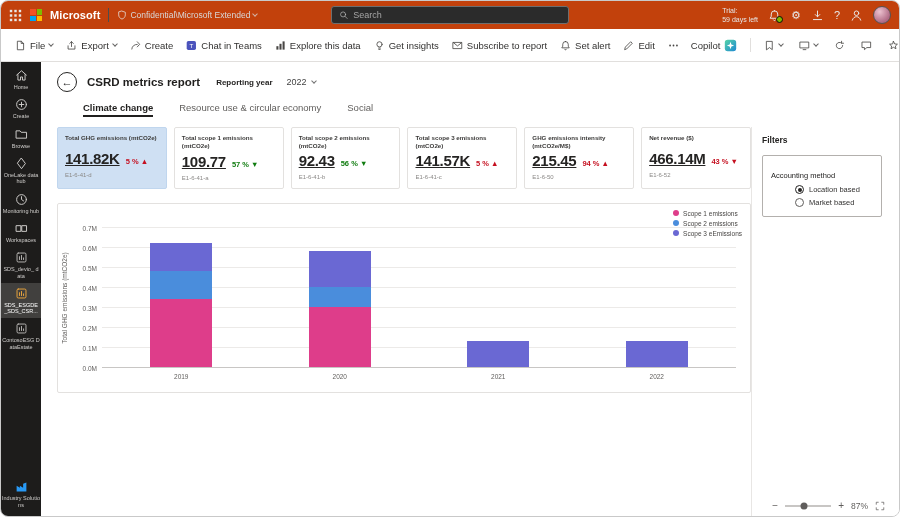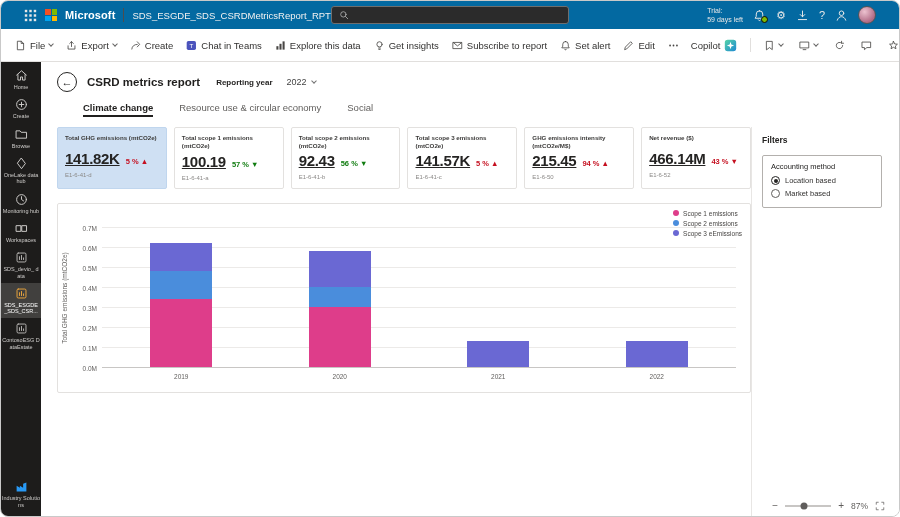--- a/index.html
+++ b/index.html
@@ -1,21 +1,21 @@
 <!DOCTYPE html>
 <html><head>
 <meta charset="utf-8">
 <style>
   * { box-sizing: border-box; margin: 0; padding: 0; }
   html,body { background:#fff; }
   body { width:900px; height:517px; font-family:"Liberation Sans","DejaVu Sans",sans-serif; overflow:hidden; }
   .window { width:900px; height:517px; border-radius:8px; overflow:hidden; background:#fff; position:relative; display:flex; flex-direction:column; border:1px solid #c9c9c9; }
 
   
-  .topbar { height:28px; flex:none; background:#0369a1; color:#fff; display:flex; align-items:center; gap:8px; padding:0 23px; position:relative; }
+  .topbar { height:28px; flex:none; background:#c2410c; color:#fff; display:flex; align-items:center; gap:8px; padding:0 8px; position:relative; }
   .top-ic { width:13px; height:13px; display:inline-flex; color:#e8e8e8; cursor:pointer; position:relative; }
   .top-ic svg { width:100%; height:100%; }
   .ms-logo { width:12px; height:12px; display:grid; grid-template-columns:1fr 1fr; grid-template-rows:1fr 1fr; gap:1px; flex:none; }
   .ms-logo i:nth-child(1){background:#f25022}.ms-logo i:nth-child(2){background:#7fba00}
   .ms-logo i:nth-child(3){background:#00a4ef}.ms-logo i:nth-child(4){background:#ffb900}
   .brand { font-size:11px; font-weight:bold; letter-spacing:.1px; }
   .vdiv { width:1px; height:14px; background:#4d4d4d; }
   .report-name { font-size:9.5px; color:#f1f1f1; cursor:pointer; }
   .sensitivity { display:flex; align-items:center; gap:3px; font-size:8.5px; color:#d8d8d8; cursor:pointer; }
   .sensitivity .top-ic { width:10px; height:10px; }
@@ -85,23 +85,23 @@
   .bargroup { position:absolute; bottom:1px; display:flex; flex-direction:column-reverse; cursor:pointer; }
   .barseg { width:100%; }
   .xlab { position:absolute; top:calc(100% + 5px); transform:translateX(-50%); font-size:6.5px; color:#605e5c; }
   .legend { position:absolute; top:6px; right:8px; display:flex; flex-direction:column; gap:3px; font-size:6.5px; color:#484644; }
   .leg-row { display:flex; align-items:center; gap:4px; cursor:pointer; }
   .leg-dot { width:6px; height:6px; border-radius:50%; flex:none; }
 
   
   .filters { flex:1; border-left:1px solid #e8e6e4; padding:8px 10px; min-width:130px; }
   .f-title { font-size:8.5px; font-weight:bold; color:#252423; margin-bottom:10px; }
-  .f-card { border:1px solid #b3b0ad; border-radius:2px; background:#fff; padding:6px 8px 9px; width:120px; }
+  .f-card { border:1px solid #b3b0ad; border-radius:2px; background:#fff; padding:15px 8px 9px; width:120px; }
   .f-group-title { font-size:7.5px; color:#252423; margin-bottom:5px; }
-  .radio-row { display:flex; align-items:center; gap:5px; font-size:7.5px; color:#323130; margin-top:4px; cursor:pointer; }
+  .radio-row { display:flex; align-items:center; gap:5px; font-size:7.5px; color:#323130; margin-top:4px; cursor:pointer;margin-left:24px; }
   .radio { width:9px; height:9px; border:1px solid #605e5c; border-radius:50%; position:relative; flex:none; }
   .radio.checked { border-color:#252423; }
   .radio.checked::after { content:""; position:absolute; inset:1.5px; background:#252423; border-radius:50%; }
 
   
   .statusbar { position:absolute; bottom:5px; right:14px; display:flex; align-items:center; gap:7px; font-size:9px; color:#605e5c; }
   .zoom-minus,.zoom-plus { cursor:pointer; font-size:10px; }
   .zoom-slider { width:46px; height:2px; background:#c8c6c4; position:relative; cursor:pointer; }
   .zoom-slider .knob { position:absolute; left:40%; top:50%; transform:translate(-50%,-50%); width:7px; height:7px; background:#605e5c; border-radius:50%; }
   .zoom-pct { font-size:8.5px; }
@@ -128,37 +128,37 @@
         </svg>
       </span>
     <span class="ms-logo">
         <i></i>
         <i></i>
         <i></i>
         <i></i>
       </span>
     <span class="brand">Microsoft</span>
     <span class="vdiv"></span>
-    <span class="report-name">SDS_ESGDE_SDS_CSRDMetricsReport_RPT</span>
     <span class="sensitivity">
       <span class="top-ic">
           <svg viewBox="0 0 16 16" fill="none" stroke="currentColor" stroke-width="1.2" stroke-linecap="round" stroke-linejoin="round">
             <path d="M8 1.8l5.3 1.8v4.2c0 3.4-2.3 5.7-5.3 6.7-3-1-5.3-3.3-5.3-6.7V3.6z"></path>
           </svg>
         </span>
       <span>Confidential\Microsoft Extended</span>
       <span class="chev"></span>
     </span>
     <div class="search">
       <span class="top-ic">
           <svg viewBox="0 0 16 16" fill="none" stroke="currentColor" stroke-width="1.2" stroke-linecap="round" stroke-linejoin="round">
             <circle cx="7" cy="7" r="4.3"></circle>
             <path d="M10.3 10.3L14 14"></path>
           </svg>
         </span>
+      <input placeholder="Search" style="">
     </div>
     <div class="top-right">
       <div class="trial">
         <div>Trial:</div>
         <div>59 days left</div>
       </div>
       <span class="top-ic badge-dot">
           <svg viewBox="0 0 16 16" fill="none" stroke="currentColor" stroke-width="1.2" stroke-linecap="round" stroke-linejoin="round">
             <path d="M8 2.2a4 4 0 0 1 4 4v2.8l1.4 2.4H2.6L4 9V6.2a4 4 0 0 1 4-4z"></path>
             <path d="M6.6 13.4a1.6 1.6 0 0 0 2.8 0"></path>
@@ -451,21 +451,21 @@
                 <div class="card-title">Total GHG emissions (mtCO2e)</div>
                 <div class="card-value-row">
                   <span class="card-value">141.82K</span>
                   <span class="card-delta" style="color: rgb(197, 15, 31);">5 % ▲</span>
                 </div>
                 <div class="card-code">E1-6-41-d</div>
               </div>
               <div class="card">
                 <div class="card-title">Total scope 1 emissions (mtCO2e)</div>
                 <div class="card-value-row">
-                  <span class="card-value">100.19</span>
+                  <span class="card-value">109.77</span>
                   <span class="card-delta" style="color: rgb(16, 124, 16); margin-top: 8px;">57 % ▼</span>
                 </div>
                 <div class="card-code">E1-6-41-a</div>
               </div>
               <div class="card">
                 <div class="card-title">Total scope 2 emissions (mtCO2e)</div>
                 <div class="card-value-row">
                   <span class="card-value">92.43</span>
                   <span class="card-delta" style="color: rgb(16, 124, 16);">56 % ▼</span>
                 </div>

